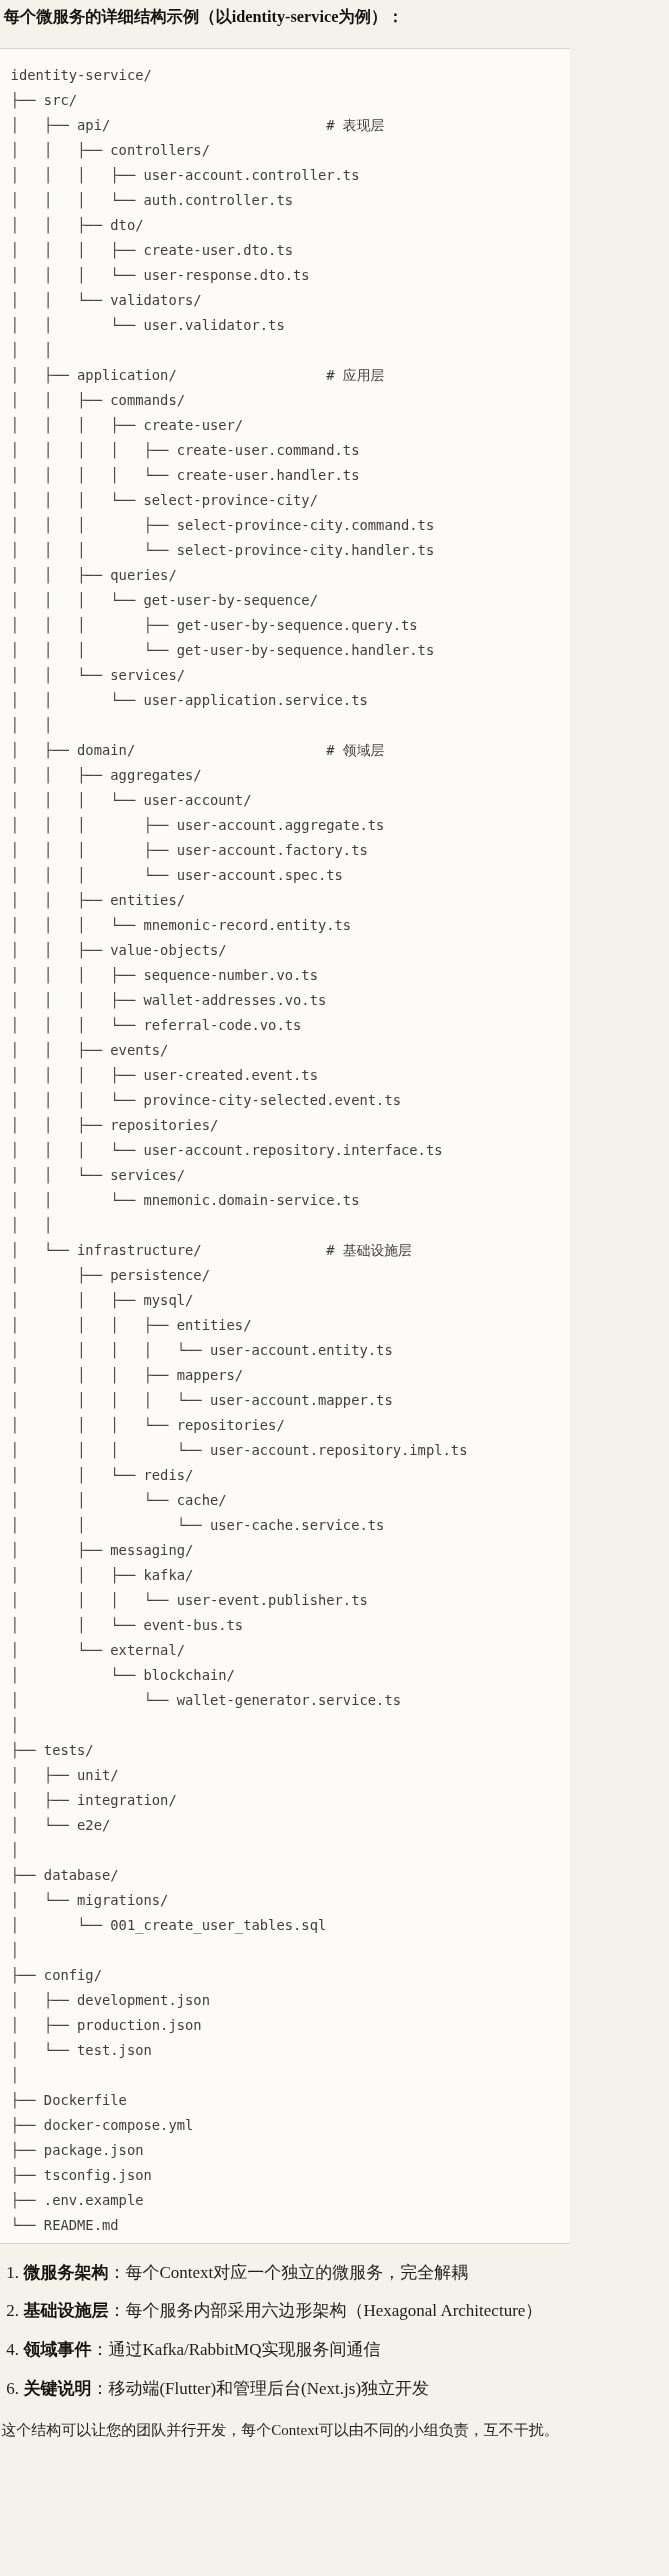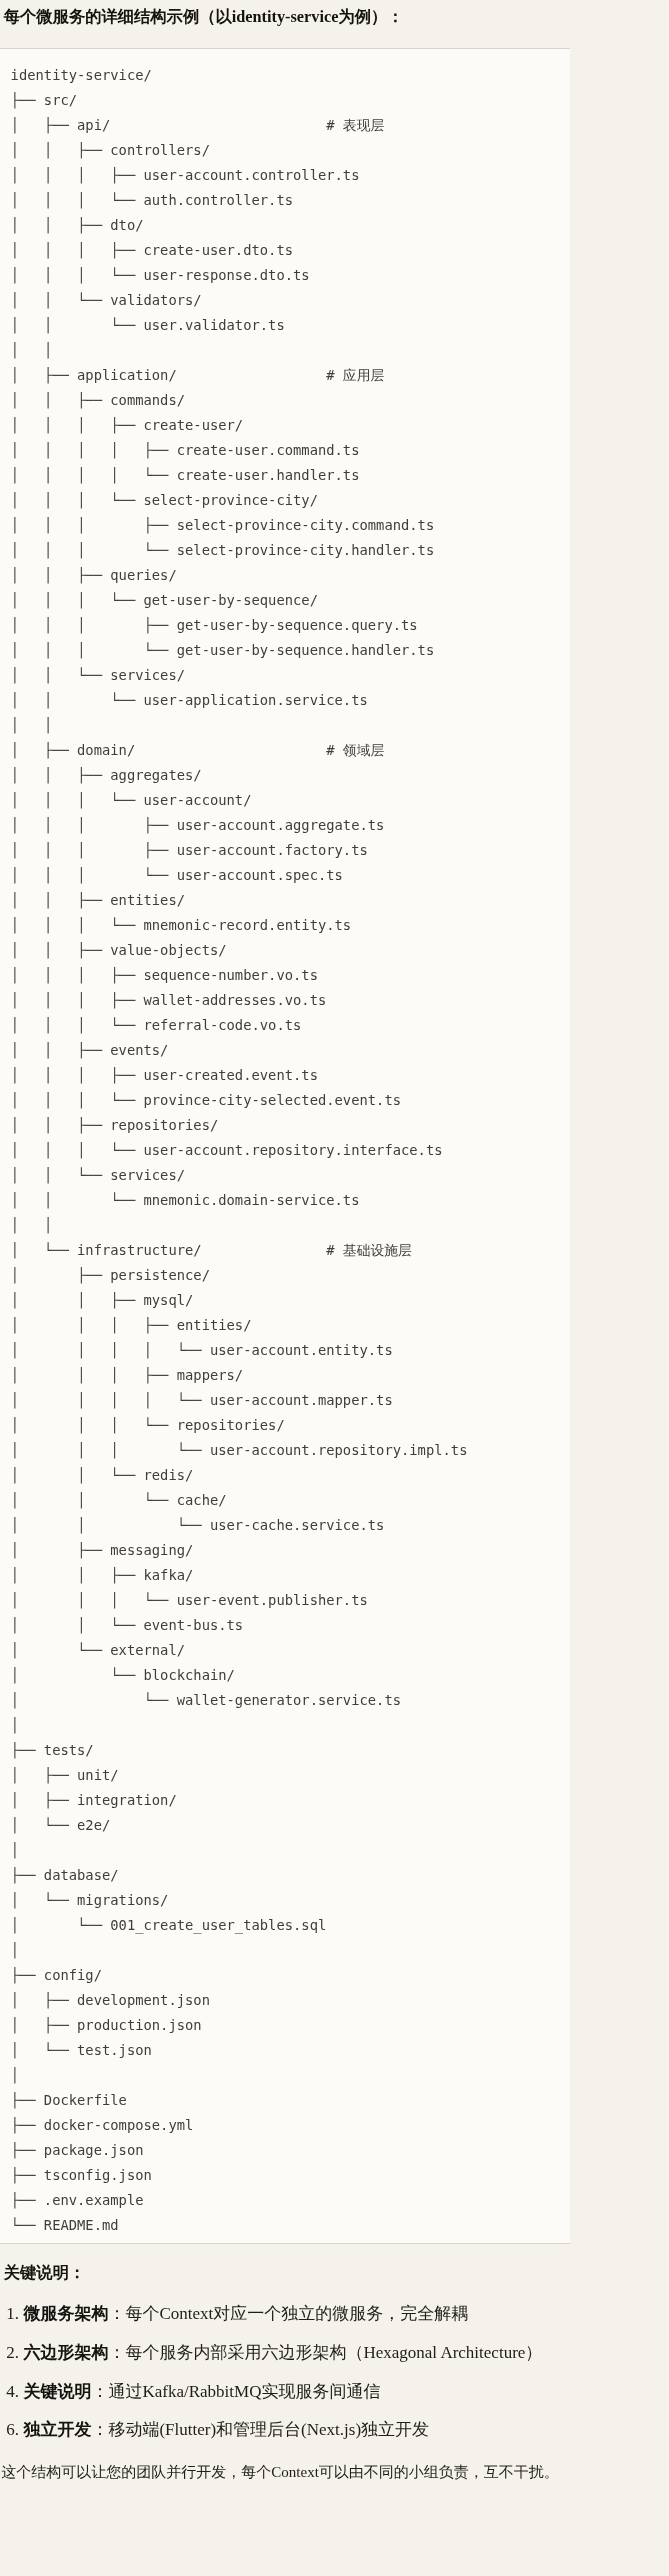--- a/index.html
+++ b/index.html
@@ -163,29 +163,28 @@
 │
 ├── Dockerfile
 ├── docker-compose.yml
 ├── package.json
 ├── tsconfig.json
 ├── .env.example
 └── README.md</pre>
   </div>
 
   <div class="notes">
-    <h3 class="notes-heading">关键说明：</h3>
 
     <div class="note-item"><span class="num">1.</span><span class="label">微服务架构</span><span class="sep">：</span><span class="desc">每个Context对应一个独立的微服务，完全解耦</span></div>
 
-    <div class="note-item"><span class="num">2.</span><span class="label">六边形架构</span><span class="sep">：</span><span class="desc">每个服务内部采用六边形架构（Hexagonal Architecture）</span></div>
+    <div class="note-item"><span class="num">2.</span><span class="label">基础设施层</span><span class="sep">：</span><span class="desc">每个服务内部采用六边形架构（Hexagonal Architecture）</span></div>
 
 
-    <div class="note-item"><span class="num">4.</span><span class="label">关键说明</span><span class="sep">：</span><span class="desc">通过Kafka/RabbitMQ实现服务间通信</span></div>
+    <div class="note-item"><span class="num">4.</span><span class="label">领域事件</span><span class="sep">：</span><span class="desc">通过Kafka/RabbitMQ实现服务间通信</span></div>
 
 
-    <div class="note-item"><span class="num">6.</span><span class="label">独立开发</span><span class="sep">：</span><span class="desc">移动端(Flutter)和管理后台(Next.js)独立开发</span></div>
+    <div class="note-item"><span class="num">6.</span><span class="label">关键说明</span><span class="sep">：</span><span class="desc">移动端(Flutter)和管理后台(Next.js)独立开发</span></div>
 
     <p class="closing">这个结构可以让您的团队并行开发，每个Context可以由不同的小组负责，互不干扰。</p>
   </div>
 
 </div>
 
 
 </body></html>

